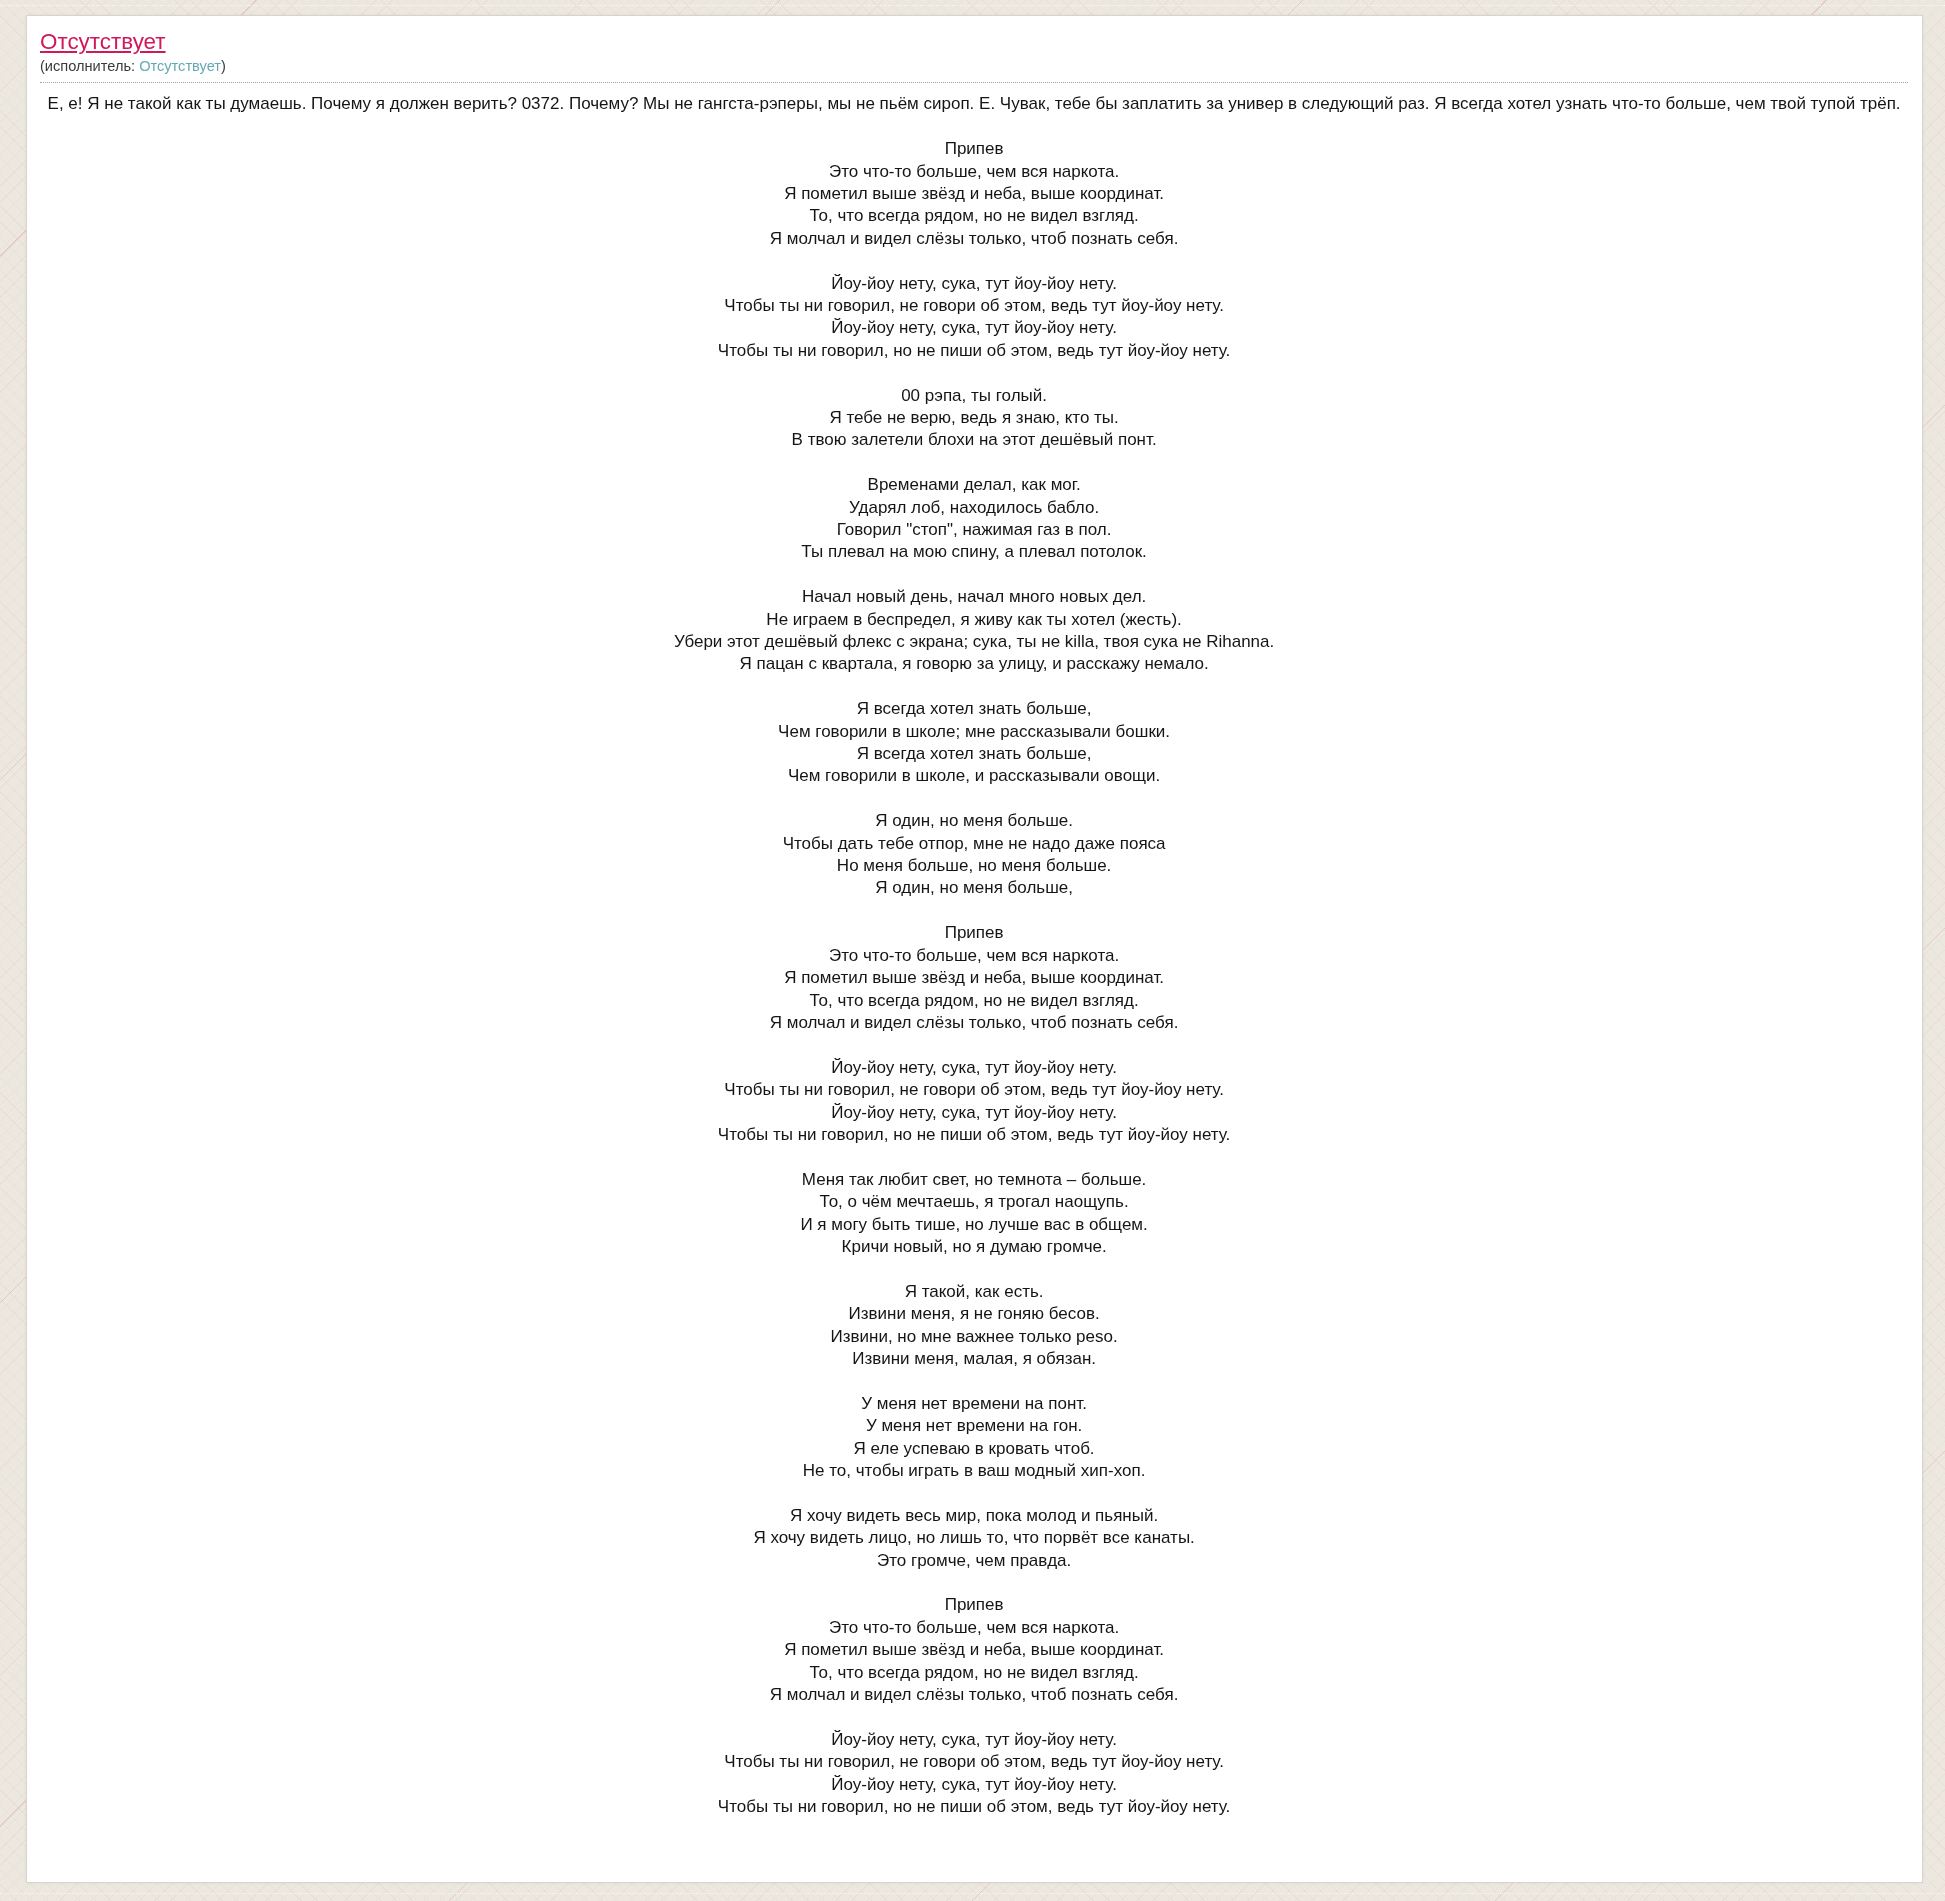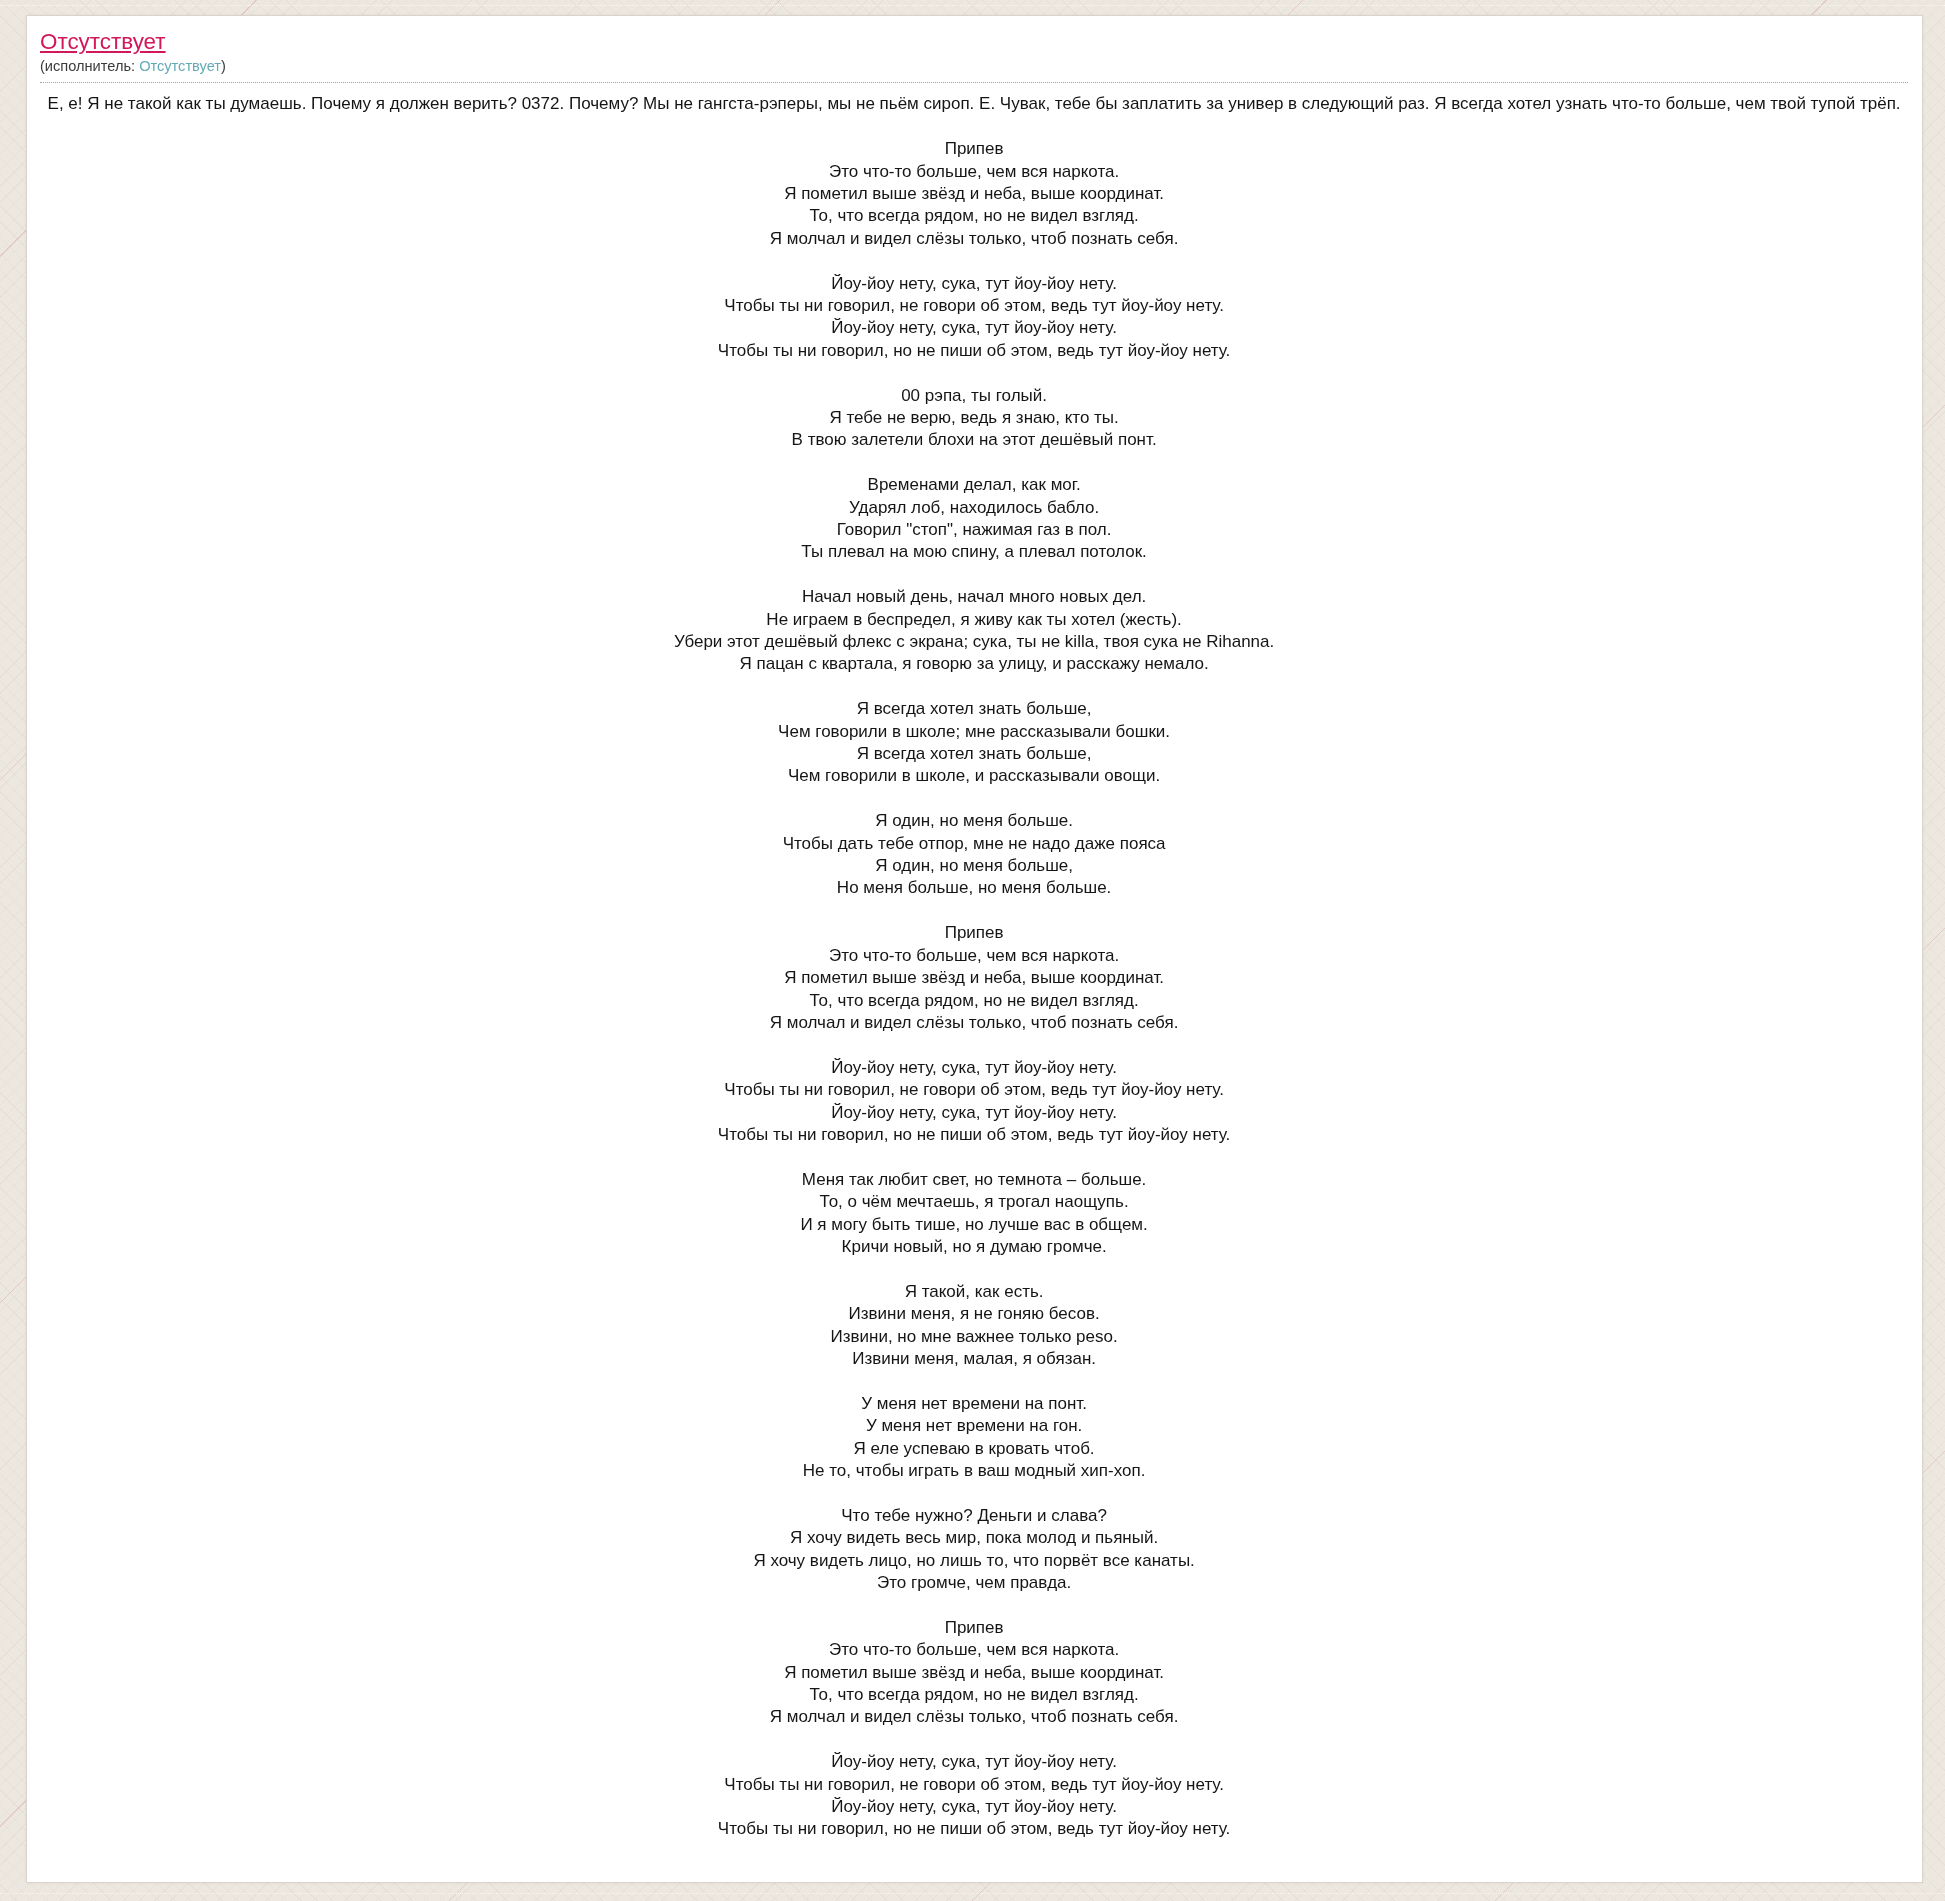--- a/index.html
+++ b/index.html
@@ -126,22 +126,22 @@
       </div>
       <div class="stanza">
         <div class="line">Я всегда хотел знать больше,</div>
         <div class="line">Чем говорили в школе; мне рассказывали бошки.</div>
         <div class="line">Я всегда хотел знать больше,</div>
         <div class="line">Чем говорили в школе, и рассказывали овощи.</div>
       </div>
       <div class="stanza">
         <div class="line">Я один, но меня больше.</div>
         <div class="line">Чтобы дать тебе отпор, мне не надо даже пояса</div>
+        <div class="line">Но меня больше, но меня больше.</div>
         <div class="line">Я один, но меня больше,</div>
-        <div class="line">Но меня больше, но меня больше.</div>
       </div>
       <div class="stanza">
         <div class="line">Припев</div>
         <div class="line">Это что-то больше, чем вся наркота.</div>
         <div class="line">Я пометил выше звёзд и неба, выше координат.</div>
         <div class="line">То, что всегда рядом, но не видел взгляд.</div>
         <div class="line">Я молчал и видел слёзы только, чтоб познать себя.</div>
       </div>
       <div class="stanza">
         <div class="line">Йоу-йоу нету, сука, тут йоу-йоу нету.</div>
@@ -161,21 +161,20 @@
         <div class="line">Извини, но мне важнее только peso.</div>
         <div class="line">Извини меня, малая, я обязан.</div>
       </div>
       <div class="stanza">
         <div class="line">У меня нет времени на понт.</div>
         <div class="line">У меня нет времени на гон.</div>
         <div class="line">Я еле успеваю в кровать чтоб.</div>
         <div class="line">Не то, чтобы играть в ваш модный хип-хоп.</div>
       </div>
       <div class="stanza">
-        <div class="line">Что тебе нужно? Деньги и слава?</div>
         <div class="line">Я хочу видеть весь мир, пока молод и пьяный.</div>
         <div class="line">Я хочу видеть лицо, но лишь то, что порвёт все канаты.</div>
         <div class="line">Это громче, чем правда.</div>
       </div>
       <div class="stanza">
         <div class="line">Припев</div>
         <div class="line">Это что-то больше, чем вся наркота.</div>
         <div class="line">Я пометил выше звёзд и неба, выше координат.</div>
         <div class="line">То, что всегда рядом, но не видел взгляд.</div>
         <div class="line">Я молчал и видел слёзы только, чтоб познать себя.</div>

